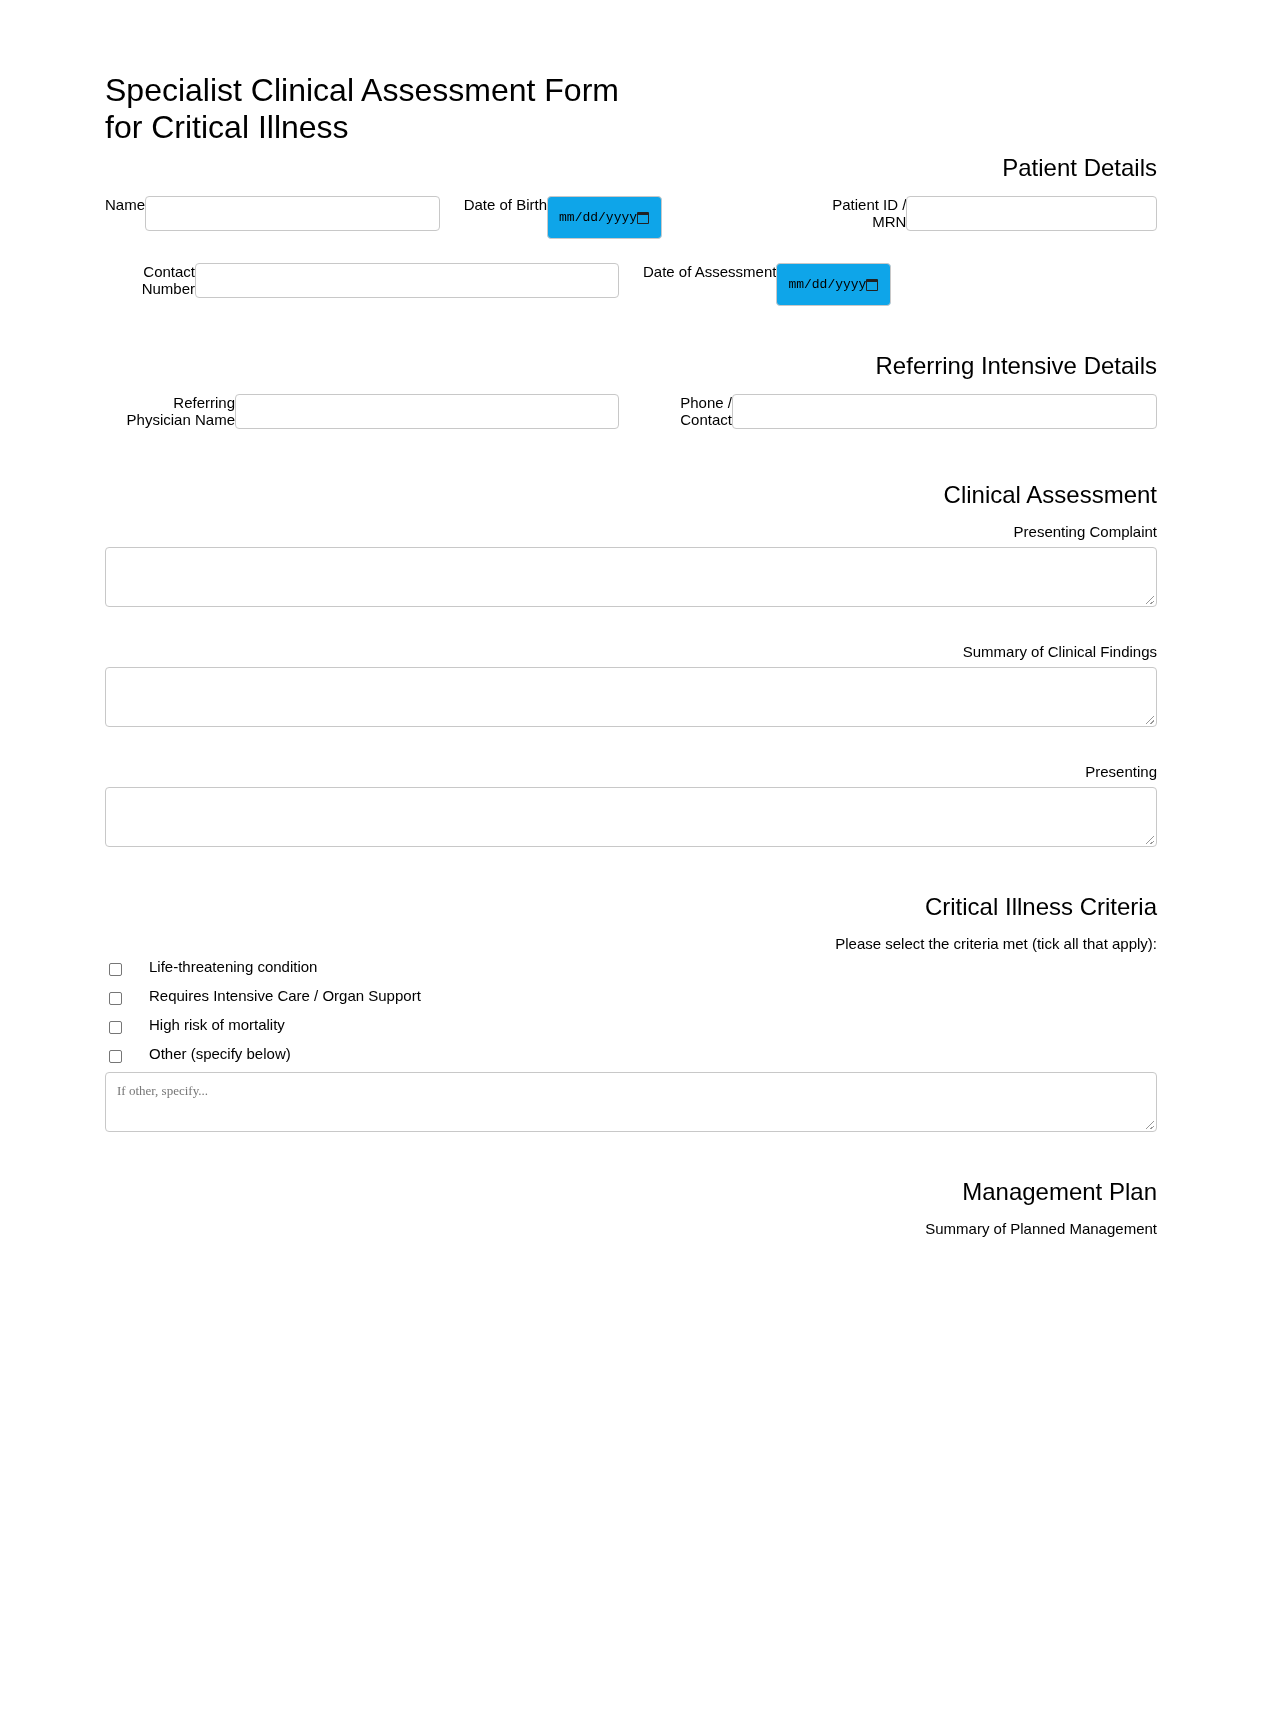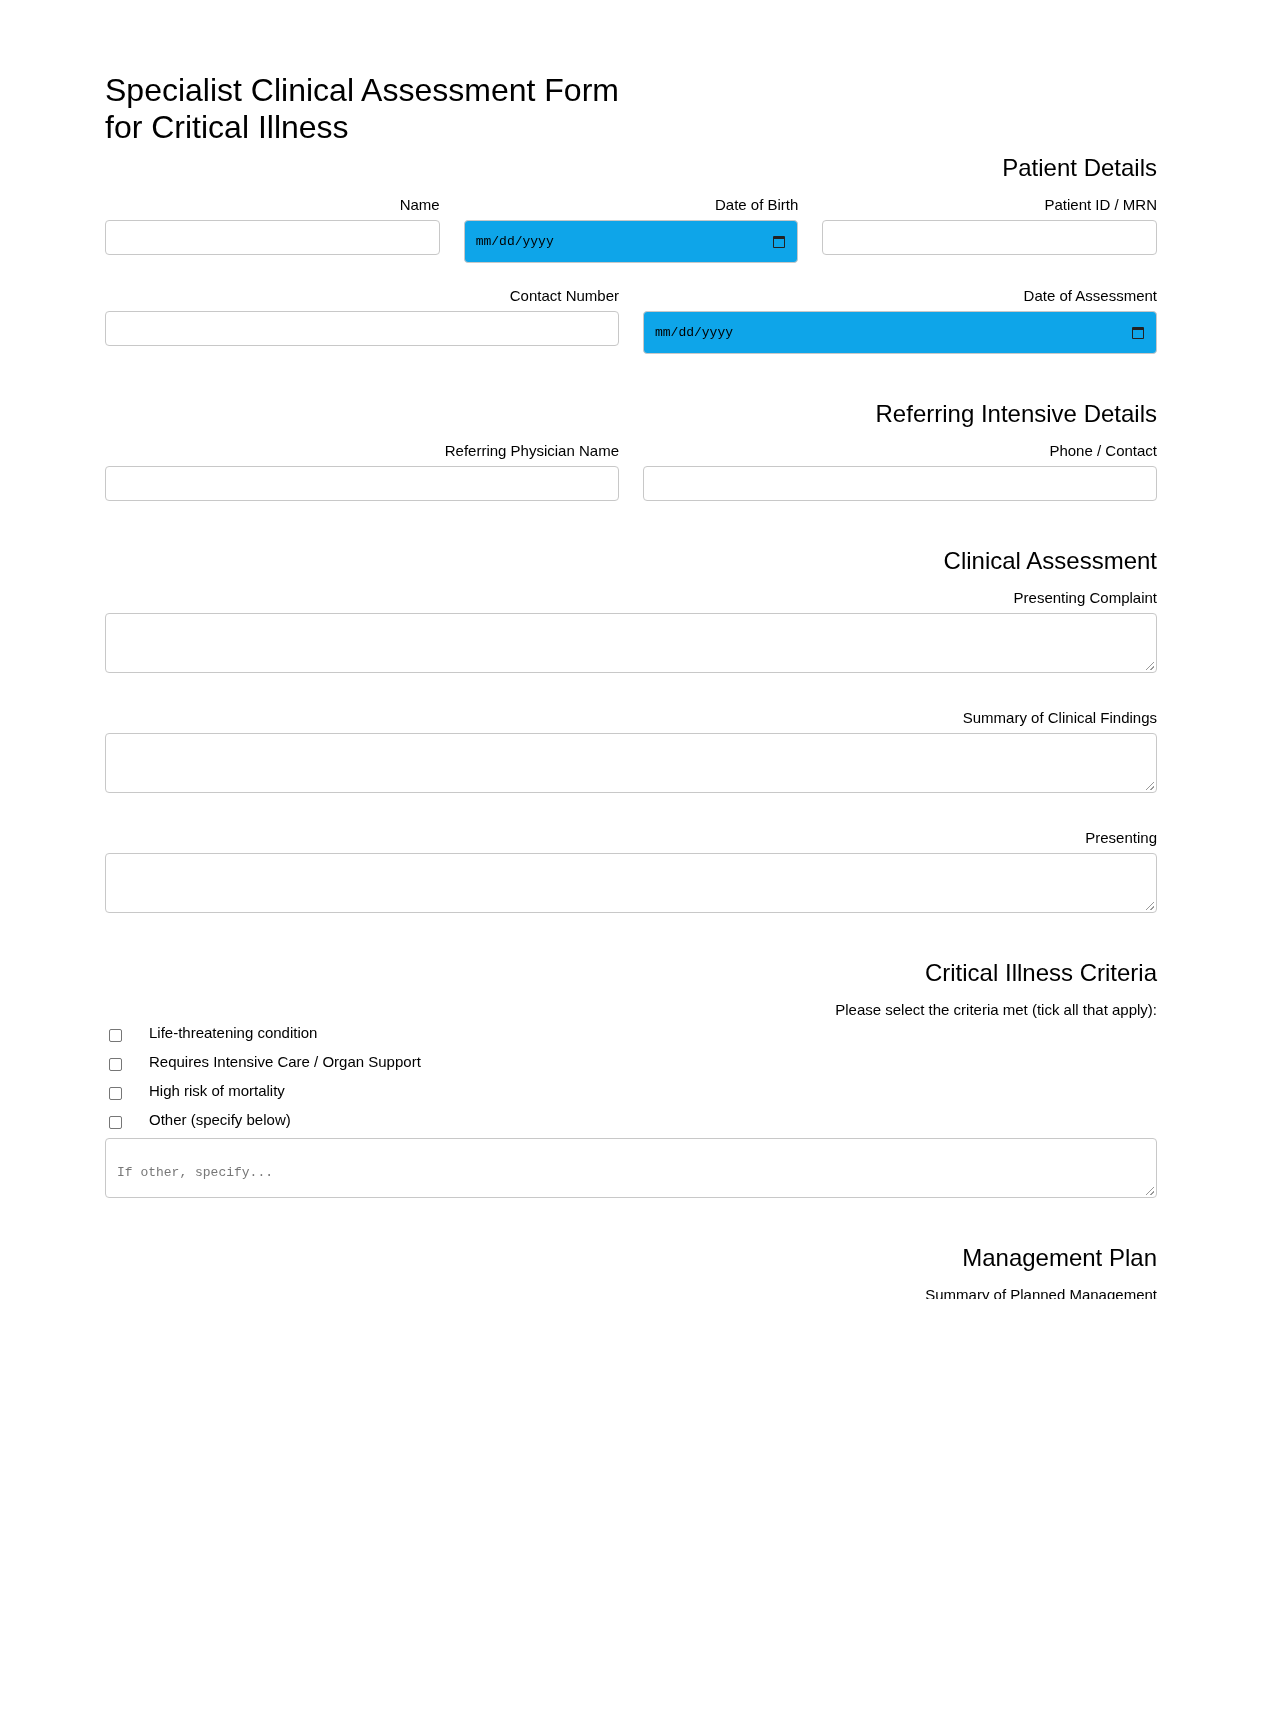--- a/index.html
+++ b/index.html
@@ -40,21 +40,21 @@
       font-weight: normal;
       line-height: 28px;
       margin: 0 0 14px 0;
     }
     .section { margin-bottom: 36px; text-align: right; }
     .row {
       display: flex;
       gap: 24px;
       margin-bottom: 20px;
     }
-    .field { flex: 1; display: flex; flex-direction: column; }
+    .field { flex: 1; display: flex; }
     label.lbl {
       font-size: 15px;
       line-height: 17px;
       margin-bottom: 7px;
       display: block;
     }
     .input {
       box-sizing: border-box;
       height: 35px;
       border: 1px solid #c8c8c8;
@@ -101,22 +101,22 @@
       bottom: 2px;
       width: 8px;
       height: 8px;
       background:
         linear-gradient(135deg, transparent 45%, #999 45%, #999 55%, transparent 55%),
         linear-gradient(135deg, transparent 75%, #999 75%, #999 85%, transparent 85%);
     }
     .placeholder {
       position: absolute;
       left: 11px;
-      top: 26px;
-      font-family: Liberation Mono, monospace;
+      top: 10px;
+      font-family: Liberation Serif, serif;
       font-size: 13px;
       color: #777;
     }
     .instr {
       font-size: 15px;
       line-height: 17px;
     }
     .check-row {
       display: flex;
       align-items: center;

